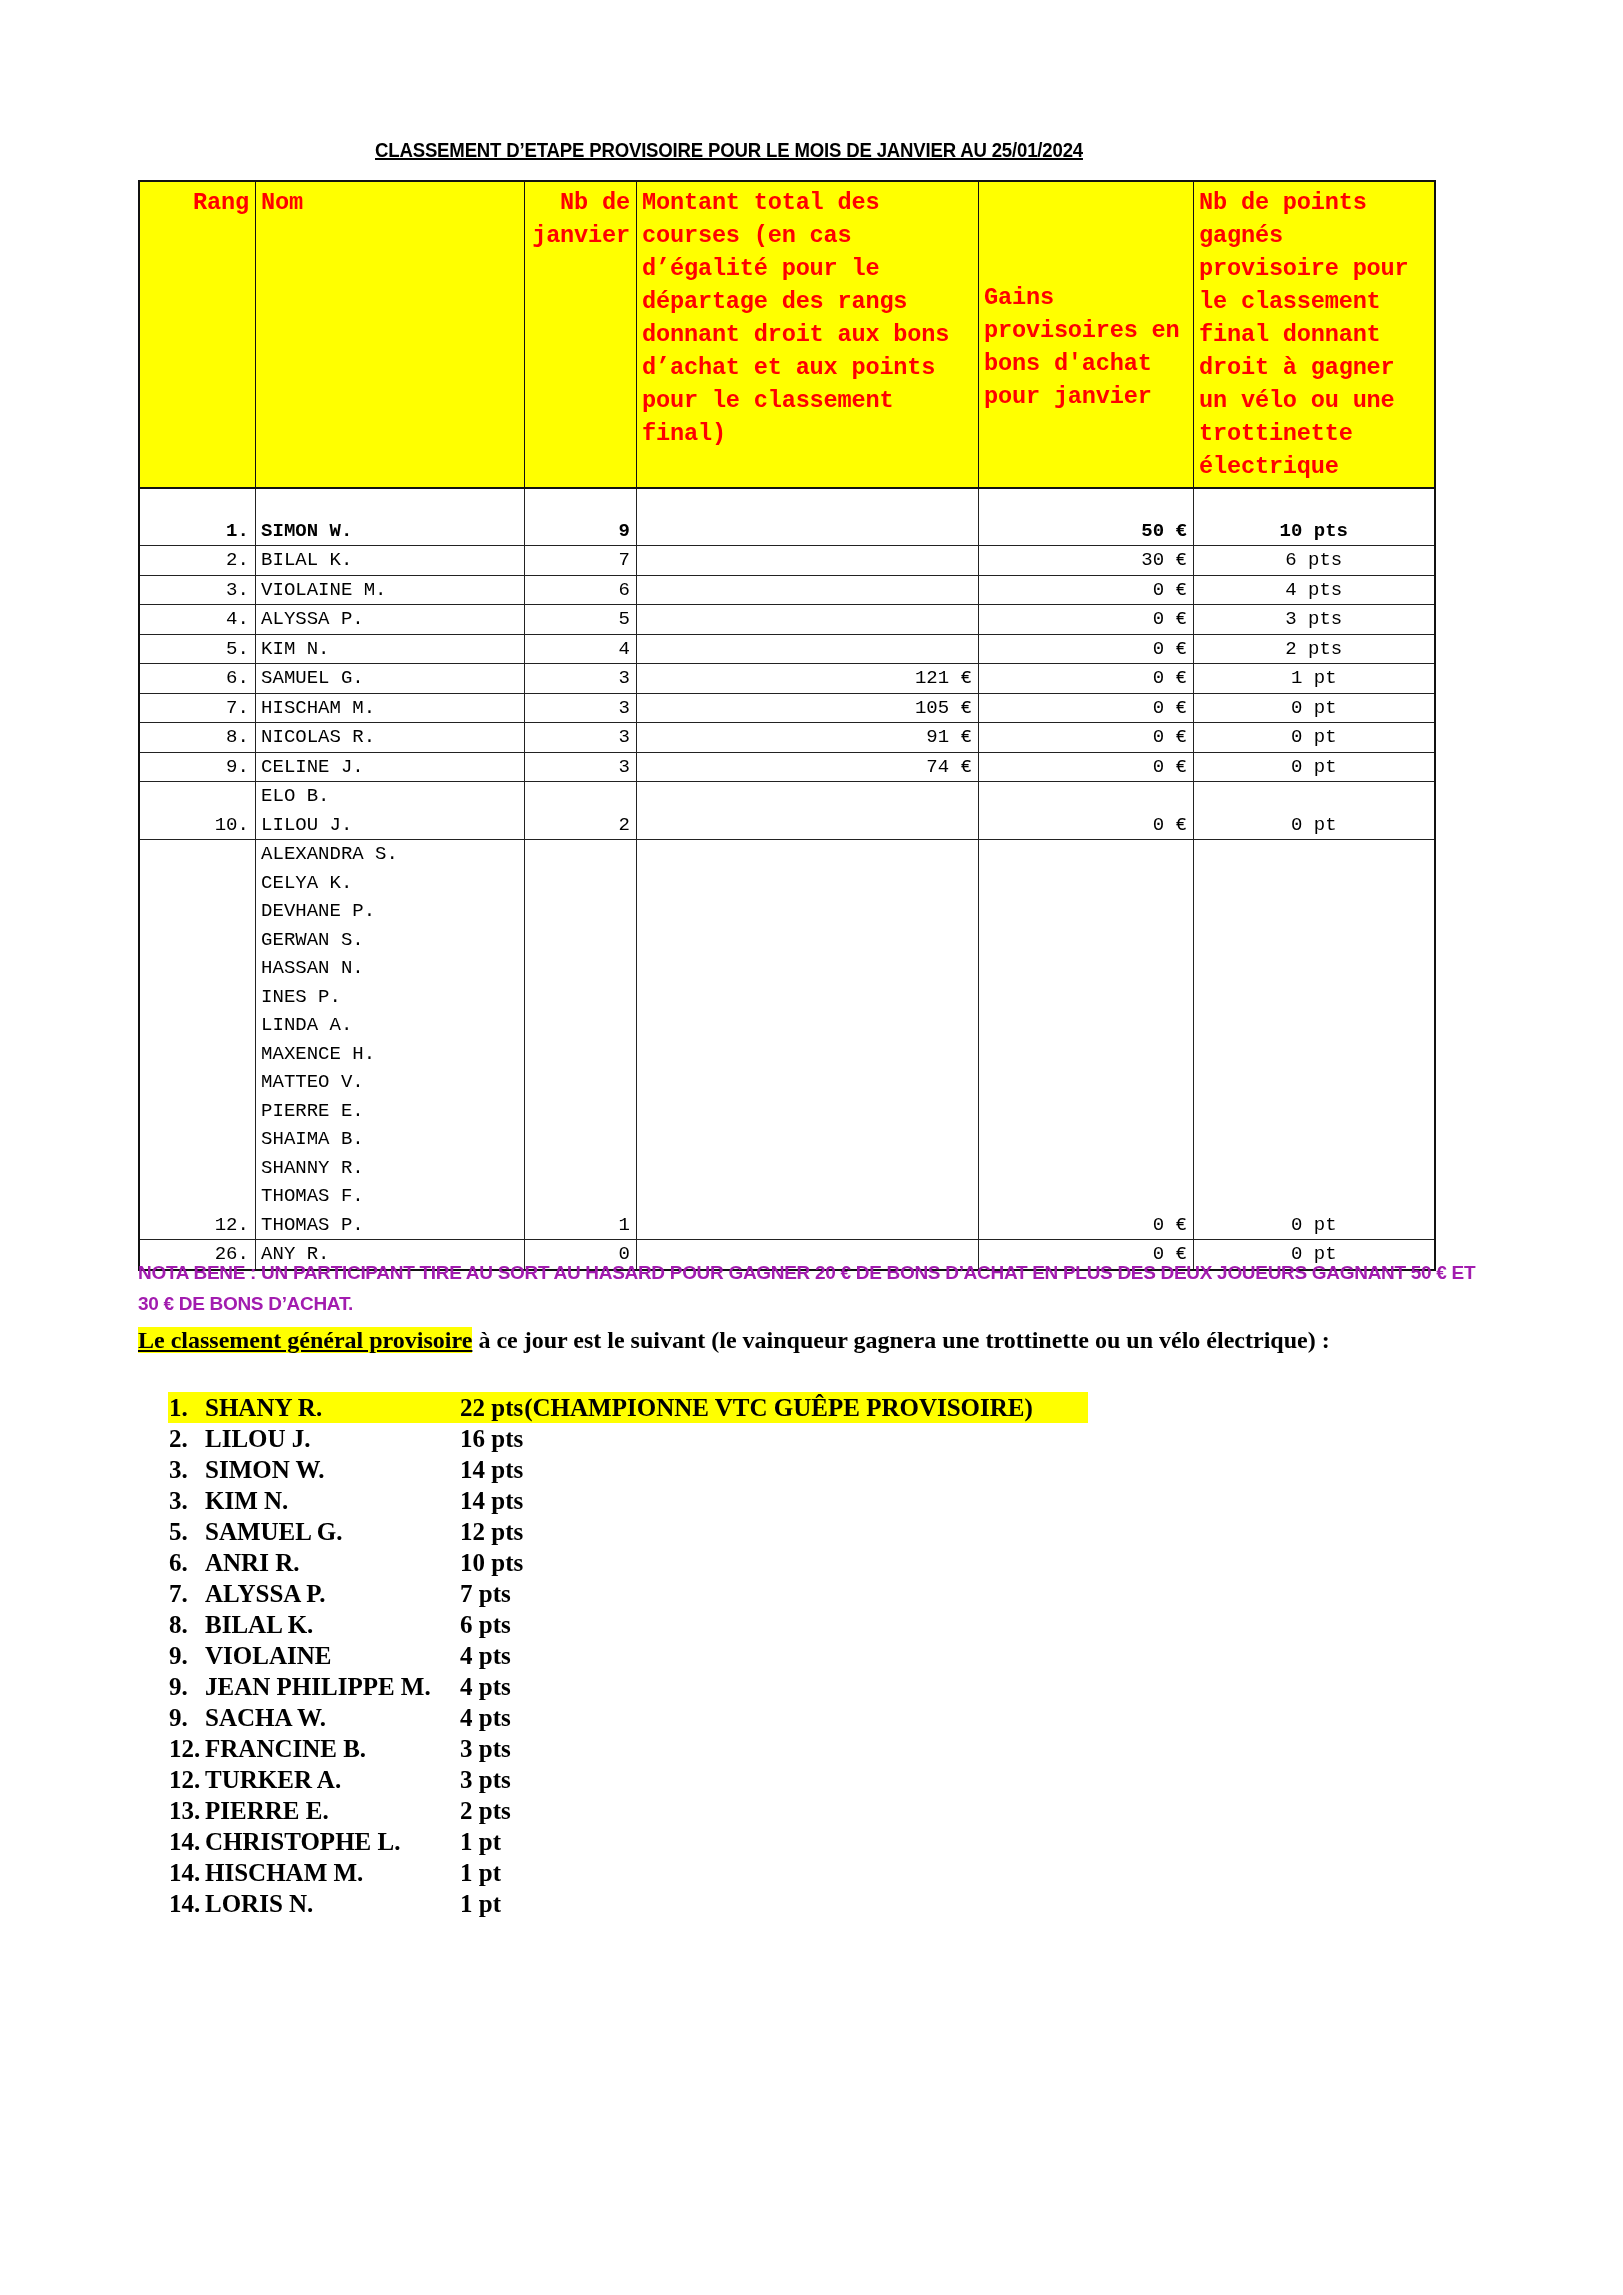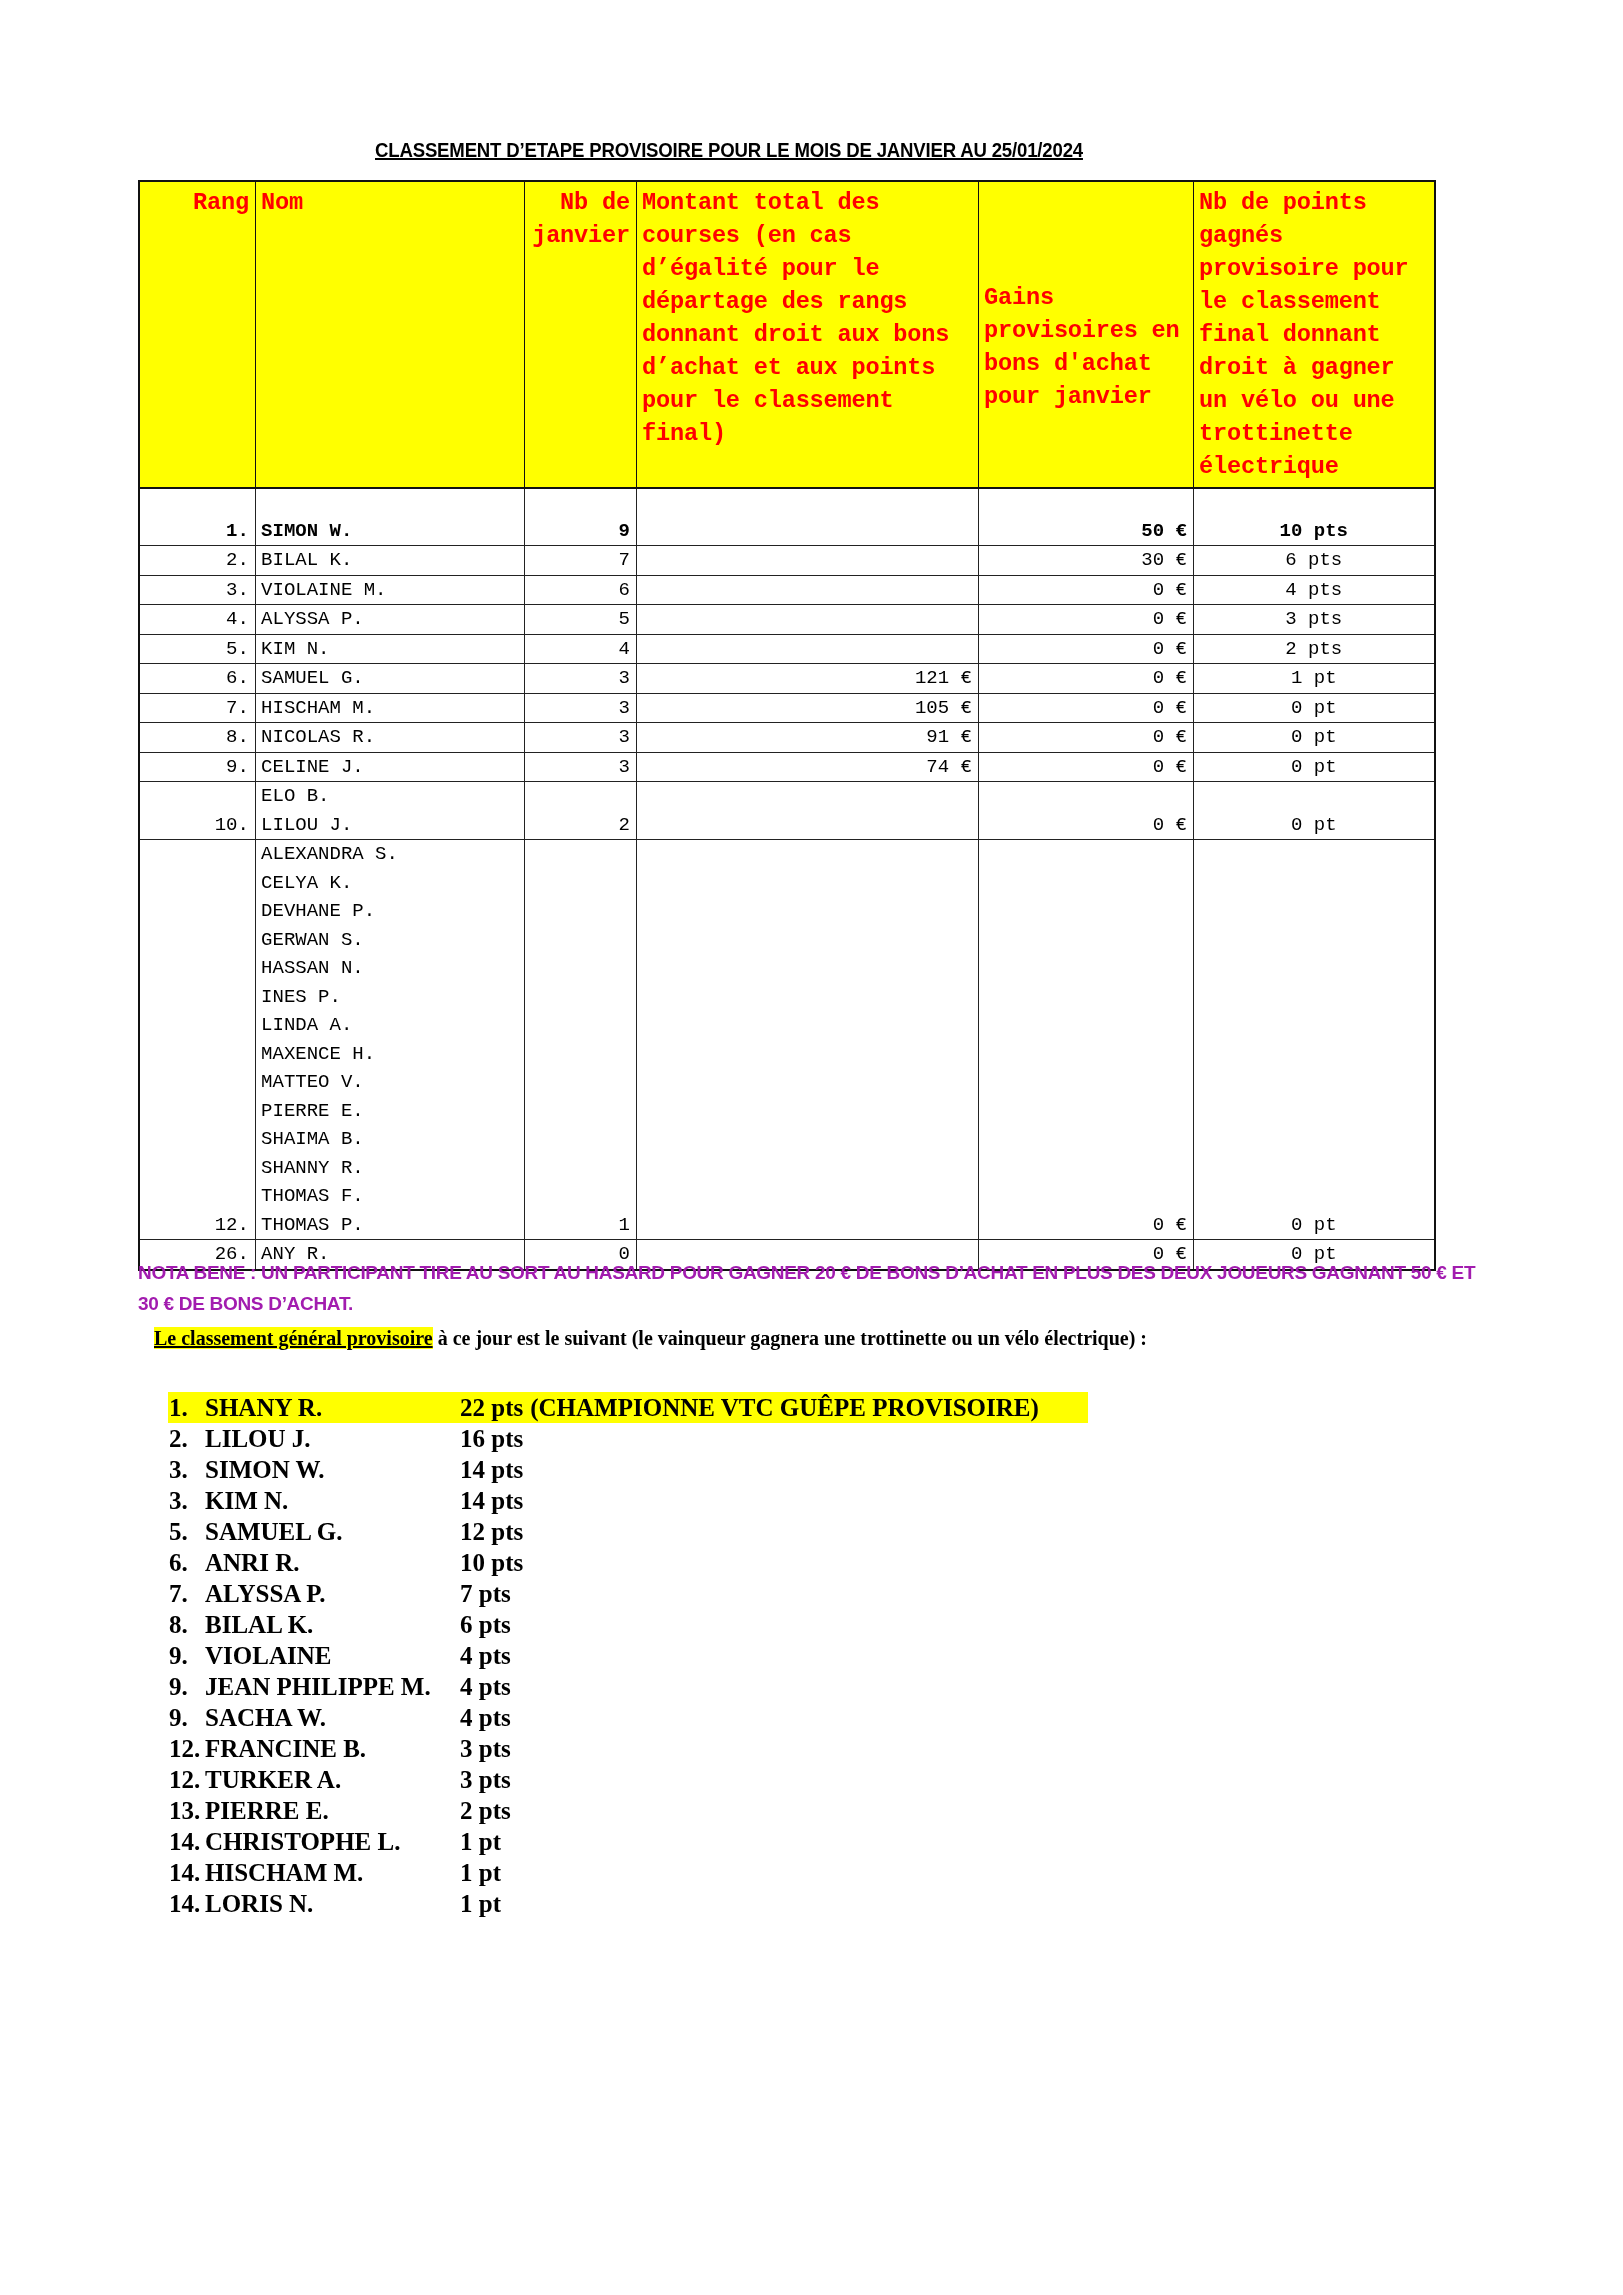--- a/index.html
+++ b/index.html
@@ -48,36 +48,35 @@
     table.ranking tr.first td { height: 56px; font-weight: bold; }
     table.ranking tr.first td.mont { font-weight: normal; }
     table.ranking td .line { display: block; line-height: 28.5px; }
     .nota {
       position: absolute; left: 138px; top: 1258px; width: 1354px;
       color: #a21caf; font-weight: bold; font-size: 19px; line-height: 30.5px;
       letter-spacing: -0.3px;
     }
     .intro {
       position: absolute; left: 138px; top: 1327px;
-      font-family: "Liberation Serif", serif; font-weight: bold; font-size: 20px;
+      font-family: "Liberation Serif", serif; font-weight: bold; font-size: 24px;
       white-space: nowrap;
-      margin-left: 16px;
     }
     .intro .hl { background: #ffff00; text-decoration: underline; }
     .general {
       position: absolute; left: 169px; top: 1392px;
       font-family: "Liberation Serif", serif; font-weight: bold; font-size: 25px;
       line-height: 31px;
     }
     .general .gitem { display: flex; white-space: nowrap; height: 31px; }
     .general .gitem.leader { background: #ffff00; width: 919px; margin-left: -1.4px; padding-left: 1.4px; }
     .general .rank { display: inline-block; width: 36px; }
     .general .gname { display: inline-block; width: 255px; }
     .general .gpts { display: inline-block; }
-    .general .gnote { margin-left: 7px; }
+    .general .gnote { margin-left: 1px; }
   </style>
 </head>
 <body>
 
 <div class="page-title">CLASSEMENT D’ETAPE PROVISOIRE POUR LE MOIS DE JANVIER AU 25/01/2024</div>
 
 <table class="ranking">
   <colgroup>
     <col class="c-rang">
       <col class="c-nom">

